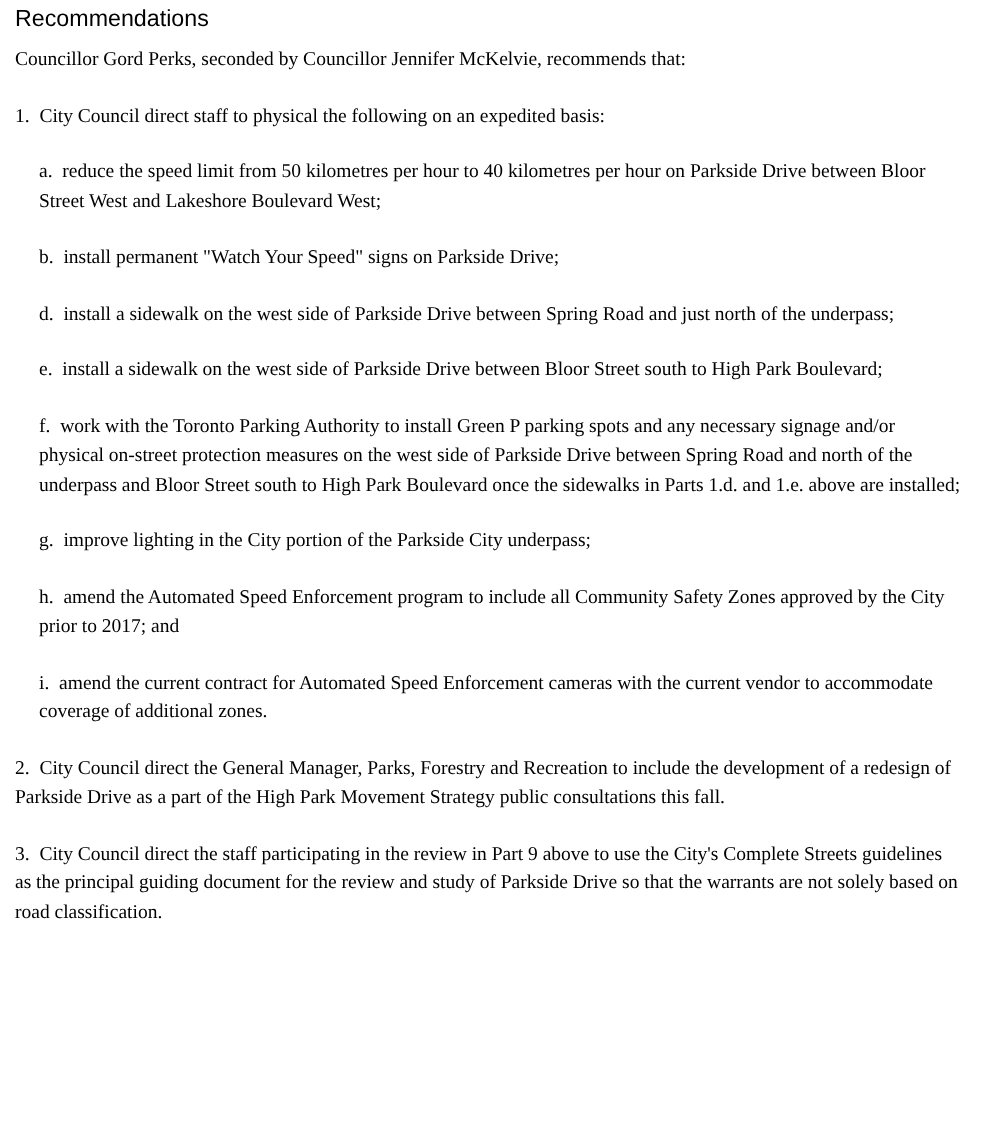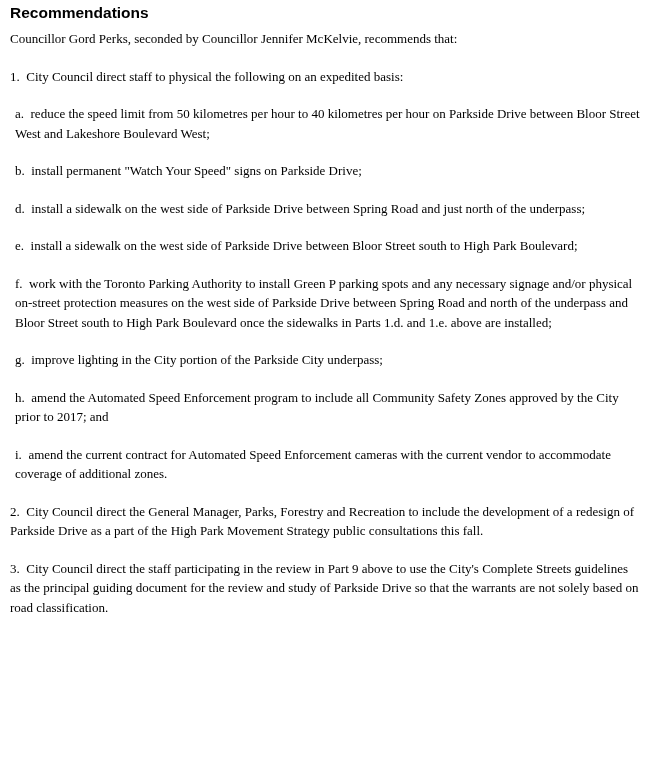--- a/index.html
+++ b/index.html
@@ -8,32 +8,32 @@
     height: 759px;
     overflow: hidden;
     color: #000000;
     font-family: "Liberation Serif", serif;
   }
   .doc {
     padding: 4px 14px 0 10px;
   }
   .doc-title {
     font-family: "Liberation Sans", sans-serif;
-    font-weight: bold;
+    font-weight: normal;
     font-size: 15.5px;
     line-height: 18px;
     margin: 0 0 7px 0;
   }
   .para {
     font-size: 13px;
     line-height: 19.5px;
     margin: 0 0 18px 0;
   }
   .para.sub {
-    margin-left: 5px;
+    margin-left: 16px;
   }
   .prefix {
     margin-right: 0.5em;
   }
 </style>
 </head>
 <body>
 
 <div class="doc">
 

